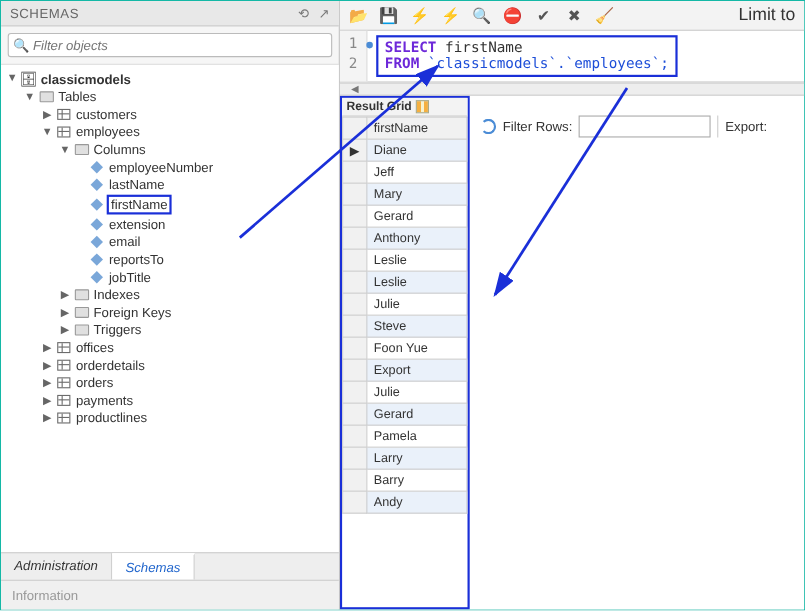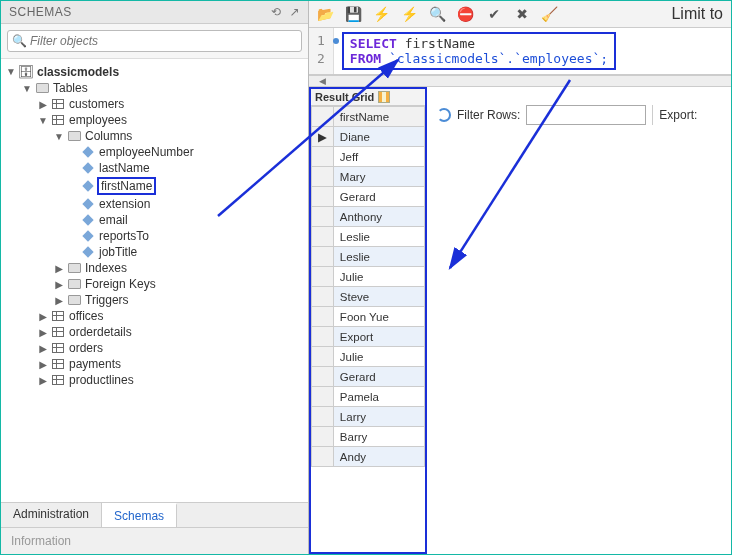--- a/index.html
+++ b/index.html
@@ -47,21 +47,21 @@
   .tbl-icon, .grid-icon { width: 12px; height: 10px; border: 1px solid #6b6b6b; background: linear-gradient(#fff,#fff); display:inline-block; position:relative; }
   .grid-icon::before { content:""; position:absolute; left:0; right:0; top:3px; border-top:1px solid #6b6b6b; }
   .grid-icon::after  { content:""; position:absolute; top:0; bottom:0; left:3px; border-left:1px solid #6b6b6b; }
   .folder-icon { width:13px;height:10px;border:1px solid #999;background:#e0e0e0;display:inline-block;border-radius:1px;}
   .diamond { width:8px;height:8px;transform:rotate(45deg);background:#7aa7d9;display:inline-block;margin:0 2px;}
   .ind { display:inline-block; }
   .bold { font-weight: 600; }
 
   .highlight-box { border: 2px solid #1a2fd8; padding: 0 2px; }
 
-  .bottom-tabs { display: flex; border-top: 1px solid #ccc; background: #eee; }
+  .bottom-tabs { display: flex; border-top: 1px solid #ccc; background: #eee; font-style: italic; }
   .bottom-tabs .tab { padding: 4px 12px; font-size: 12px; border-right: 1px solid #ccc; cursor: pointer; }
   .bottom-tabs .tab.active { background: #fff; color: #2266cc; border-top: 2px solid #fff; }
   .info-bar { padding: 6px 10px; border-top: 1px solid #ccc; background: #f0f0f0; font-size: 12px; color: #999; }
 
   
   .right-panel { flex: 1; display: flex; flex-direction: column; background: #fff; }
   .toolbar { display: flex; align-items: center; gap: 10px; padding: 4px 8px; border-bottom: 1px solid #ccc; background: #f3f3f3; }
   .toolbar .tbtn { width:18px;height:18px;display:inline-flex;align-items:center;justify-content:center;cursor:pointer;font-size:14px;color:#555;}
   .toolbar .limit { margin-left:auto; font-size:16px; color:#333; white-space:nowrap; }
 

